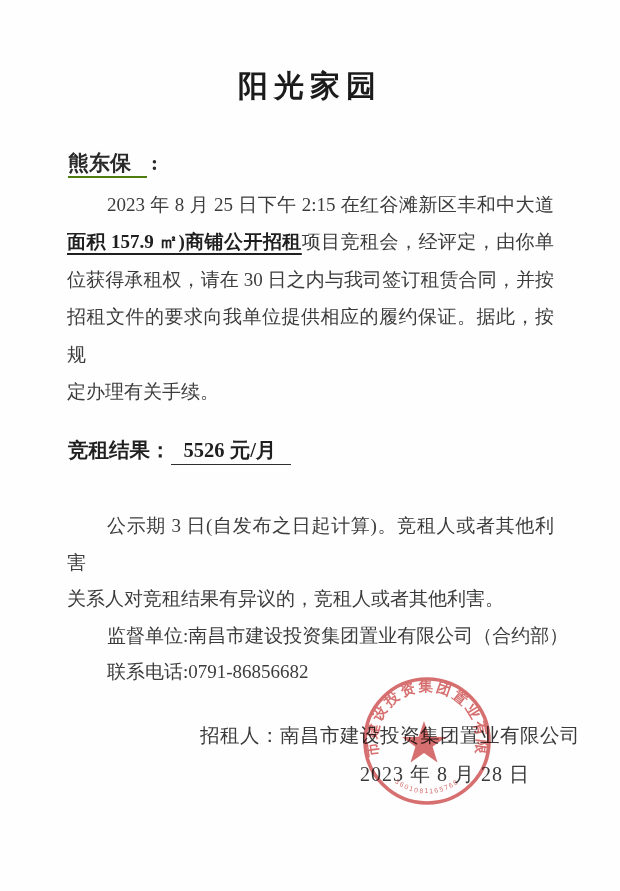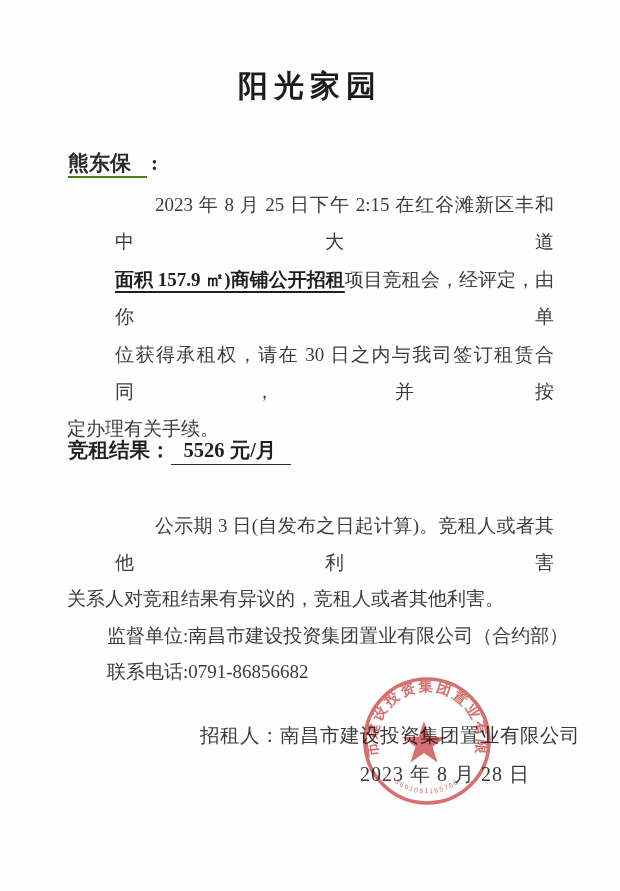--- a/index.html
+++ b/index.html
@@ -30,21 +30,20 @@
     position:absolute;left:67px;width:487px;
     font-size:19px;color:#3c3c3c;
   }
   .para1{top:186px;line-height:37.4px;}
   .para2{top:508px;line-height:36.6px;}
   .line{white-space:nowrap;}
   .line.j{
     white-space:normal;
     text-align:justify;text-align-last:justify;
     text-justify:inter-character;
-    margin-left:48px;
   }
   .indent{text-indent:40px;}
   .bold-u{
     font-weight:bold;color:#1f1f1f;
     text-decoration:underline;
     text-decoration-thickness:1.5px;
     text-underline-offset:5px;
   }
   .result-line{
     position:absolute;top:436px;left:68px;
@@ -79,20 +78,21 @@
   <div class="doc-title">阳光家园</div>
 
   <div class="recipient">
     <span class="name">熊东保</span><span class="colon">:</span>
   </div>
 
   <div class="para para1">
     <div class="line j indent">2023 年 8 月 25 日下午 2:15 在红谷滩新区丰和中大道</div>
     <div class="line j"><span class="bold-u">面积 157.9 ㎡)商铺公开招租</span><span>项目竞租会，经评定，由你单</span></div>
     <div class="line j">位获得承租权，请在 30 日之内与我司签订租赁合同，并按</div>
+    <div class="line j">招租文件的要求向我单位提供相应的履约保证。据此，按规</div>
     <div class="line">定办理有关手续。</div>
   </div>
 
   <div class="result-line">
     <span>竞租结果：</span><span class="value">5526 元/月</span>
   </div>
 
   <div class="para para2">
     <div class="line j indent">公示期 3 日(自发布之日起计算)。竞租人或者其他利害</div>
     <div class="line">关系人对竞租结果有异议的，竞租人或者其他利害。</div>

